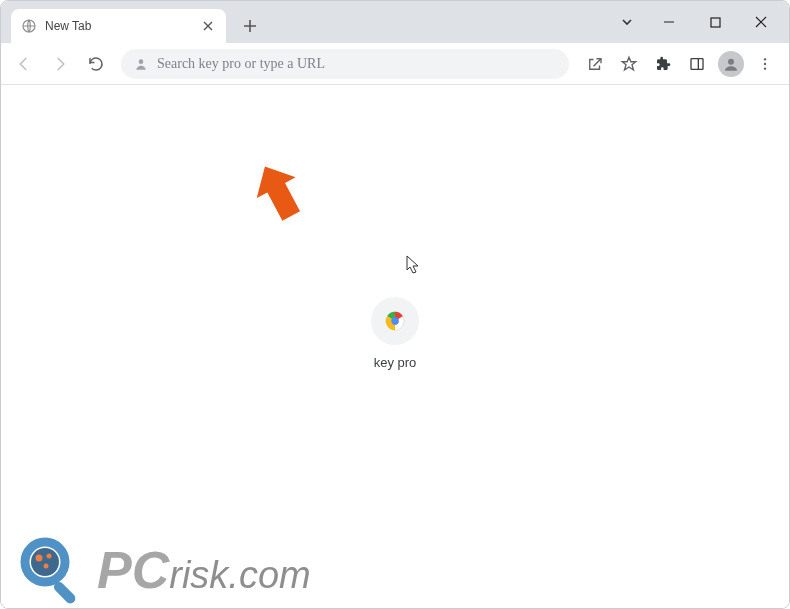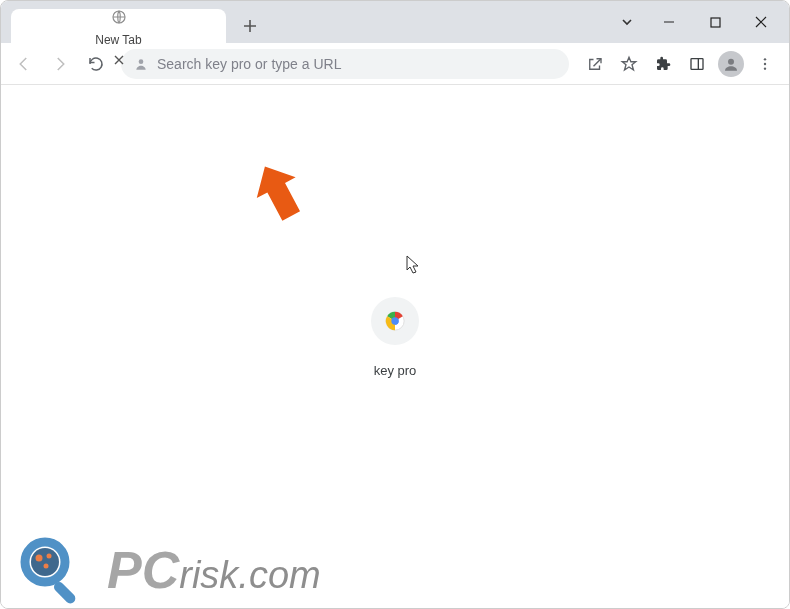--- a/index.html
+++ b/index.html
@@ -25,21 +25,20 @@
   background: #fff;
   border-radius: 8px 8px 0 0;
   height: 34px;
   min-width: 215px;
   display: flex;
   align-items: center;
   padding: 0 10px;
   gap: 8px;
   font-size: 12px;
   color: #444;
-  flex-direction: column;
 }
 .tab .favicon {
   width: 16px; height: 16px; display: flex; align-items: center; justify-content: center;
 }
 .tab .title { flex: 1; }
 .tab .close { width: 16px; height: 16px; display:flex; align-items:center; justify-content:center; color:#555; font-size:14px;}
 .newtab-btn {
   width: 28px; height: 28px; display:flex; align-items:center; justify-content:center;
   color:#555; font-size:18px; margin-left:10px; margin-bottom: 3px;
 }
@@ -81,21 +80,21 @@
   padding: 0 12px;
   color: #7f818a;
   font-size: 14px;
   gap: 8px;
   margin: 0 4px;
 }
 .omnibox .search-engine-icon {
   width: 16px; height: 16px; display:flex; align-items:center; justify-content:center;
   color:#a0a3aa;
 }
-.omnibox .text { flex:1; }
+.omnibox .text { flex:1;font-family:Liberation Serif, serif; }
 .right-icons { display:flex; align-items:center; gap: 2px; }
 .right-icons .ico {
   width: 32px; height: 32px; display:flex; align-items:center; justify-content:center;
   color:#5f6368; border-radius:50%;
 }
 .avatar {
   width: 26px; height:26px; border-radius:50%; background:#c6c8cc;
   display:flex; align-items:center; justify-content:center;
 }
 .content {
@@ -109,21 +108,21 @@
   left: 0; right: 0;
   display: flex;
   justify-content: center;
   gap: 26px;
 }
 .shortcut {
   width: 112px;
   display: flex;
   flex-direction: column;
   align-items: center;
-  gap: 18px;
+  gap: 10px;
 }
 .shortcut .circle {
   width: 48px; height: 48px; border-radius:50%;
   background:#f1f3f4;
   display:flex; align-items:center; justify-content:center;
 }
 .shortcut .label {
   font-size: 13px;
   color:#3c4043;
   text-align:center;
@@ -140,21 +139,21 @@
   top: 76px;
   left: 250px;
   pointer-events:none;
 }
 .watermark {
   position:absolute;
   left: 18px;
   bottom: 6px;
   display:flex;
   align-items:center;
-  gap:20px;
+  gap:10px;
   opacity: 0.78;
 }
 .watermark .mag {
   width: 68px; height:68px; position:relative;
 }
 .watermark .text {
   font-family: Arial, sans-serif;
   font-size: 52px;
   font-style: italic;
   font-weight: bold;

